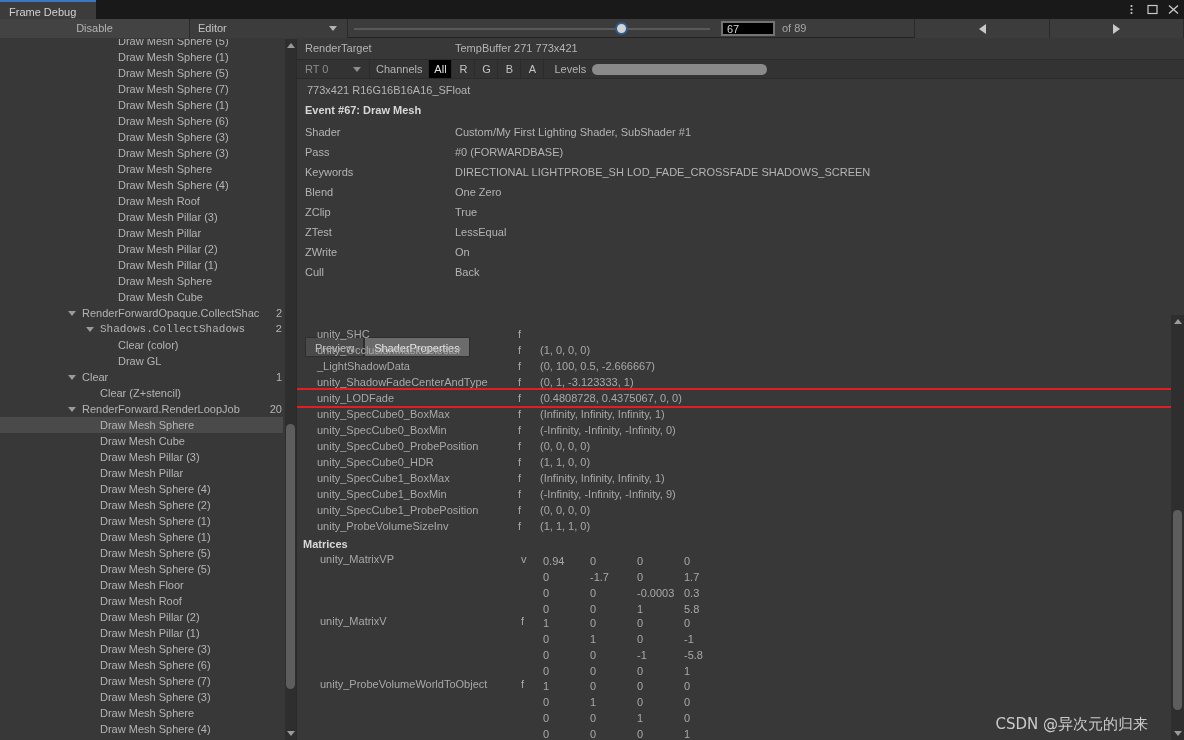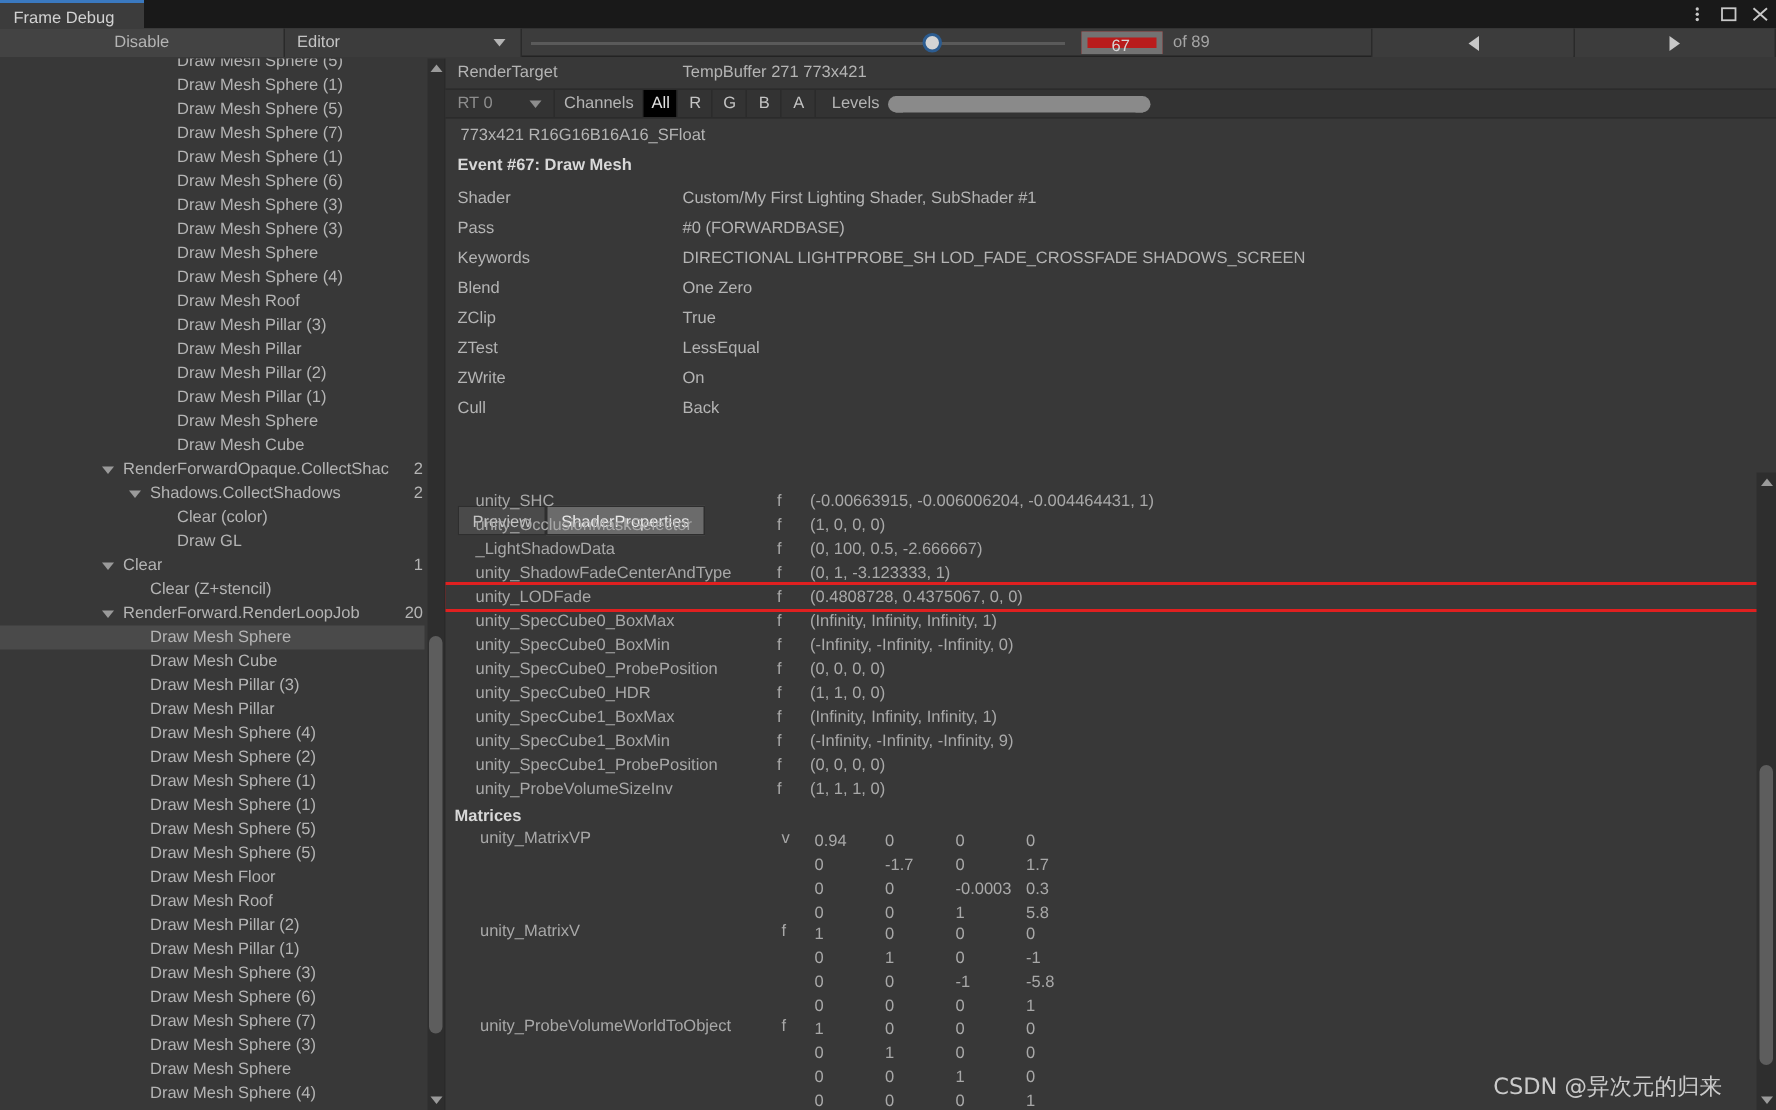--- a/index.html
+++ b/index.html
@@ -37,22 +37,22 @@
     color:#c4c4c4; line-height:19px; font-size:11px; padding-left:8px;
   }
   .tb-dropdown .caret { position:absolute; right:10px; top:7px; width:0;height:0;
     border-left:4px solid transparent; border-right:4px solid transparent; border-top:5px solid #b4b4b4; }
   .tb-slider { position:absolute; left:352px; top:0; width:360px; height:19px; }
   .tb-slider .track { position:absolute; left:2px; top:9px; width:356px; height:2px; background:#5a5a5a; }
   .tb-slider .knob { position:absolute; left:263px; top:3px; width:13px; height:13px; border-radius:50%;
     background:#d4d4d4; border:2px solid #2c5c90; }
   .tb-field {
     position:absolute; left:721px; top:2px; width:54px; height:15px;
-    background:#b91c1c; border:4px solid #737373; color:#d6d6d6;
-    font-size:11px; line-height:13px; padding-left:16px;
+    background:#000000; border:2px solid #737373; color:#d6d6d6;
+    font-size:11px; line-height:13px; padding-left:4px;
   }
   .tb-of { position:absolute; left:782px; top:0; height:19px; line-height:19px; color:#a5a5a5; font-size:11px; }
   .tb-nav {
     position:absolute; top:0; height:19px; width:135px; background:#3c3c3c;
     border-left:1px solid #2a2a2a; display:flex; align-items:center; justify-content:center;
   }
   .tb-prev { left:914px; }
   .tb-next { left:1049px; border-right:1px solid #2a2a2a; }
   .tri-l { width:0;height:0; border-top:5px solid transparent; border-bottom:5px solid transparent; border-right:7px solid #c8c8c8; }
   .tri-r { width:0;height:0; border-top:5px solid transparent; border-bottom:5px solid transparent; border-left:7px solid #c8c8c8; }
@@ -245,21 +245,21 @@
           <span class="lbl" style="left: 118px;">Draw Mesh Sphere</span>
         </div>
         <div class="row" style="top: 250px; position: absolute; left: 0px; width: 283px;">
           <span class="lbl" style="left: 118px;">Draw Mesh Cube</span>
         </div>
         <div class="row" style="top: 266px; position: absolute; left: 0px; width: 283px;">
           <span class="arrow" style="left: 68px;"></span>
           <span class="lbl" style="left: 82px;">RenderForwardOpaque.CollectShac</span>
           <span class="cnt">2</span>
         </div>
-        <div class="row" style="top: 282px; position: absolute; left: 0px; width: 283px;">
+        <div class="row" style="top: 282px; position: absolute; left: 0px; width: 283px; font-family: Liberation Mono, monospace;">
           <span class="arrow" style="left: 86px;"></span>
           <span class="lbl" style="left: 100px;">Shadows.CollectShadows</span>
           <span class="cnt">2</span>
         </div>
         <div class="row" style="top: 298px; position: absolute; left: 0px; width: 283px;">
           <span class="lbl" style="left: 118px;">Clear (color)</span>
         </div>
         <div class="row" style="top: 314px; position: absolute; left: 0px; width: 283px;">
           <span class="lbl" style="left: 118px;">Draw GL</span>
         </div>
@@ -417,21 +417,20 @@
   <div class="plist">
     <div class="plist-inner" id="plist">
         <div class="prow">
           <span class="pn"></span>
           <span class="pt"></span>
           <span class="pv"></span>
         </div>
         <div class="prow">
           <span class="pn">unity_SHC</span>
           <span class="pt">f</span>
-          <span class="pv">(-0.00663915, -0.006006204, -0.004464431, 1)</span>
         </div>
         <div class="prow">
           <span class="pn">unity_OcclusionMaskSelector</span>
           <span class="pt">f</span>
           <span class="pv">(1, 0, 0, 0)</span>
         </div>
         <div class="prow">
           <span class="pn">_LightShadowData</span>
           <span class="pt">f</span>
           <span class="pv">(0, 100, 0.5, -2.666667)</span>

